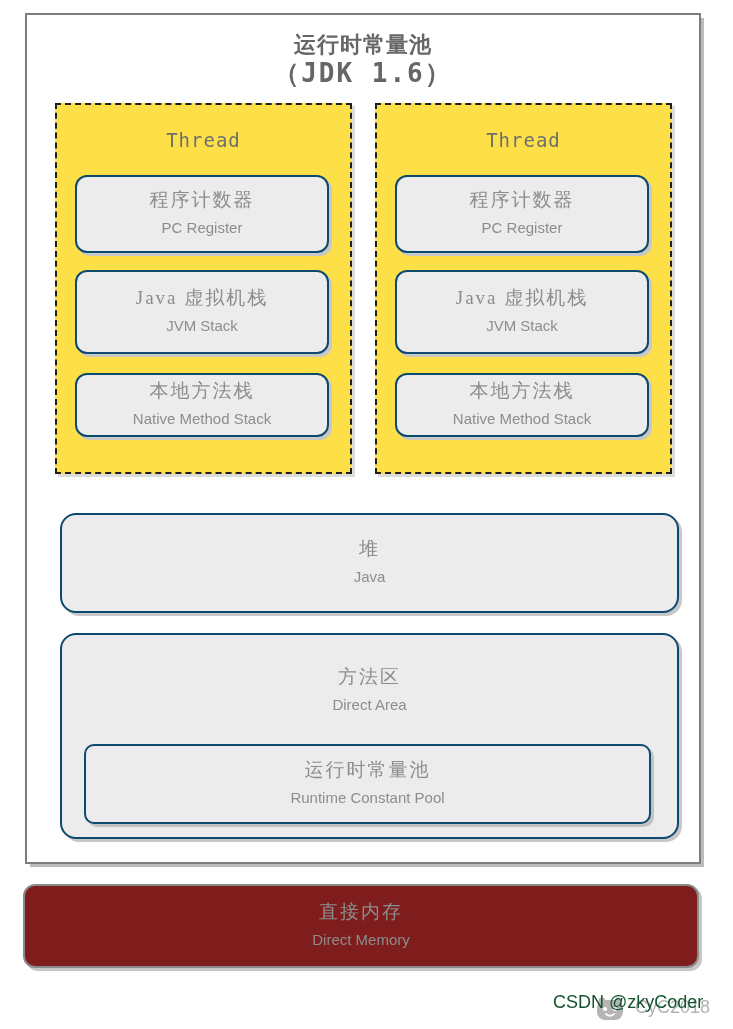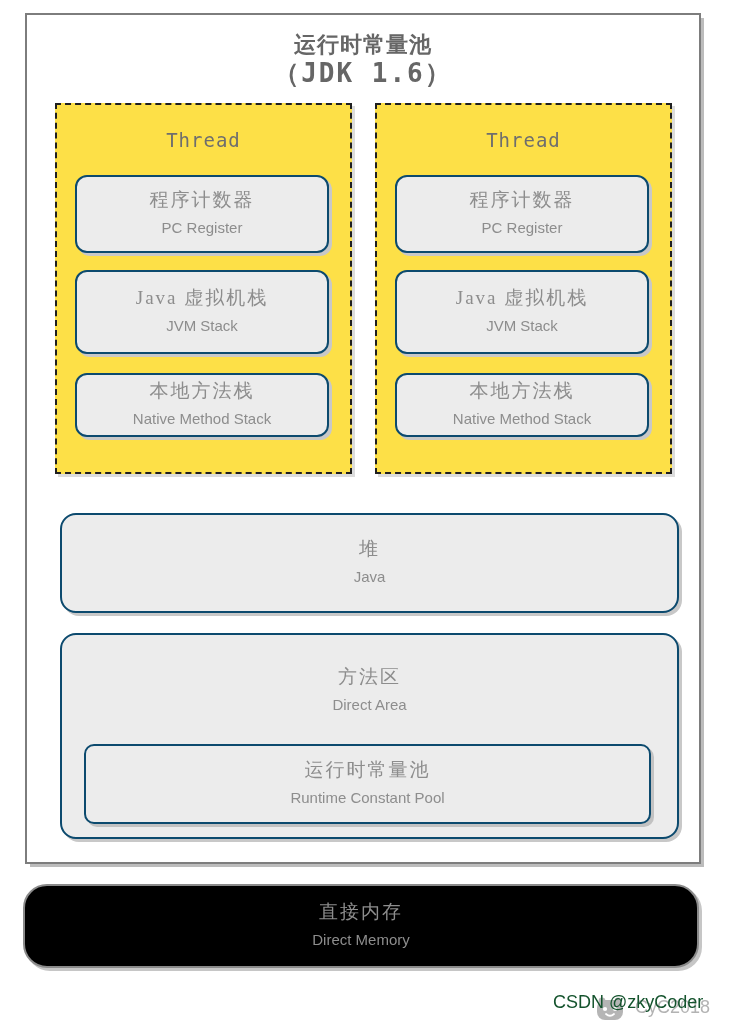--- a/index.html
+++ b/index.html
@@ -94,23 +94,23 @@
     border-radius: 10px;
     border-width: 2px;
     background: #ececec;
     box-shadow: 3px 3px 0 0 #c2c2c2;
   }
 
   
   .direct-box {
     position: absolute; left: 23px; top: 884px;
     width: 676px; height: 84px;
-    background: #000000;
+    background: #7f1d1d;
     border: 2px solid #8a8a8a;
-    border-radius: 24px;
+    border-radius: 12px;
     box-shadow: 3px 3px 0 0 #c6c6c6;
     box-sizing: border-box;
     display: flex; flex-direction: column;
     align-items: center; justify-content: center;
   }
 
   
   .watermark {
     position: absolute; right: 4px; bottom: 5px;
     width: 176px; height: 36px;

